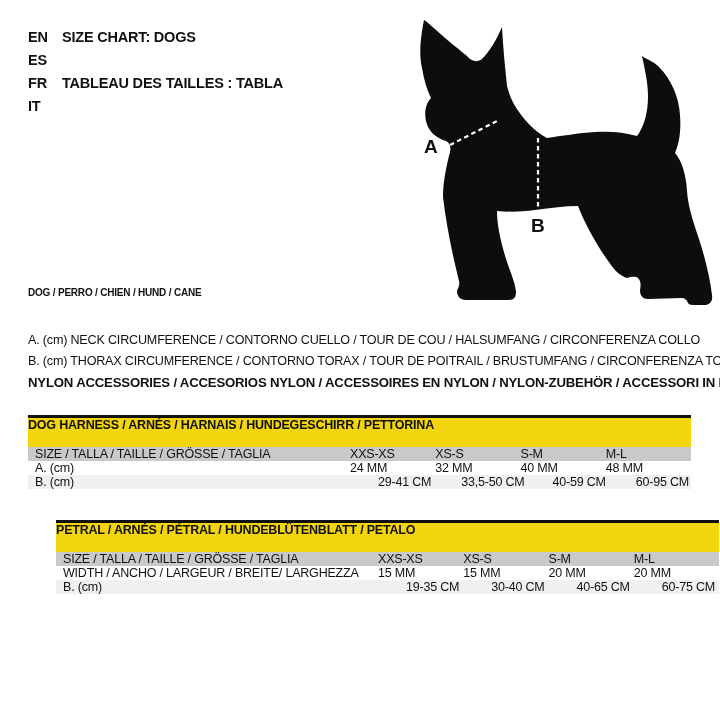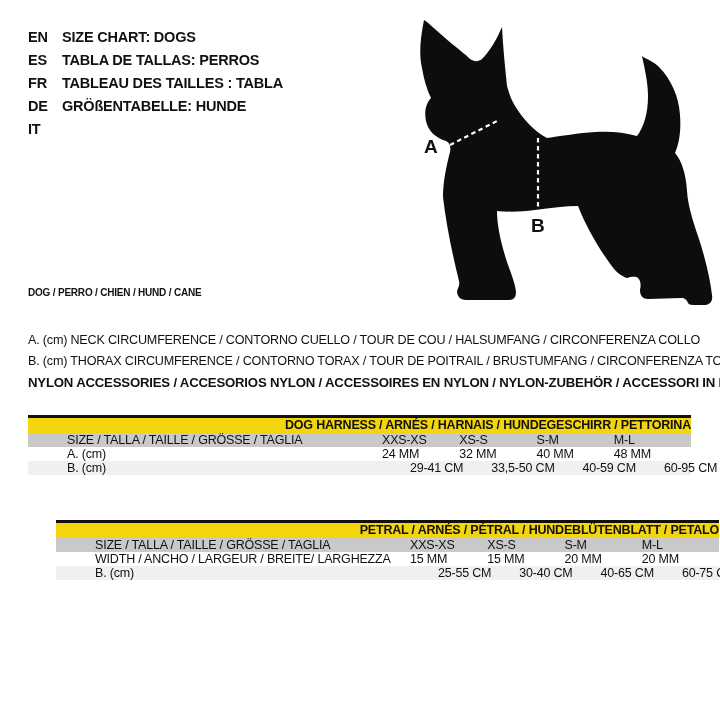--- a/index.html
+++ b/index.html
@@ -43,49 +43,44 @@
   .note-line{height:21px;line-height:21px;font-size:12.6px;font-weight:400;letter-spacing:-0.2px;white-space:nowrap;}
   .note-line.bold{font-weight:700;font-size:13.2px;}
 
   
   .size-table{left:28px;width:663px;}
   .size-table.t1{top:415px;}
   .size-table.t2{top:520px;margin-left:28px;}
   .table-title{
     border-top:3px solid var(--ink,#111);
     background:var(--accent-yellow,#F2D50C);
-    height:18px;line-height:14px;
-    text-align:right;font-size:12.5px;font-weight:700;letter-spacing:-0.2px;
+    height:32px;line-height:14px;
+    text-align:left;font-size:12.5px;font-weight:700;letter-spacing:-0.2px;
   }
-  .t-row{display:grid;grid-template-columns:322px 1fr 1fr 1fr 1fr;height:14px;line-height:14px;font-size:12.5px;letter-spacing:-0.2px;padding-left:32px;}
+  .t-row{display:grid;grid-template-columns:322px 1fr 1fr 1fr 1fr;height:14px;line-height:14px;font-size:12.5px;letter-spacing:-0.2px;}
   .t-row .cell-label{text-align:left;padding-left:7px;white-space:nowrap;}
   .t-row .cell-val{text-align:left;white-space:nowrap;}
   .row-size{background:var(--row-gray,#C9C9C9);}
   .row-mid{background:#ffffff;}
   .row-last{background:var(--row-light,#F0F0F0);gap:28px;}
 </style>
 </head>
 <body>
 
 <div class="abs lang-list">
   <div class="lang-row">
     <span class="lang-code">EN</span>
     <span class="lang-label">SIZE CHART: DOGS</span>
   </div>
   <div class="lang-row">
     <span class="lang-code">ES</span>
-    <span class="lang-label">TABLA DE TALLAS: PERROS</span>
   </div>
   <div class="lang-row">
     <span class="lang-code">FR</span>
     <span class="lang-label">TABLEAU DES TAILLES : TABLA</span>
-  </div>
-  <div class="lang-row">
-    <span class="lang-code">DE</span>
-    <span class="lang-label">GRÖßENTABELLE: HUNDE</span>
   </div>
   <div class="lang-row">
     <span class="lang-code">IT</span>
   </div>
 </div>
 
 <svg class="abs dog-svg" viewBox="0 0 720 720" xmlns="http://www.w3.org/2000/svg">
   <path class="dog-path" d="
     M424,20
     C420,40 419,55 422,68
@@ -181,18 +176,18 @@
   </div>
   <div class="t-row row-mid">
     <span class="cell-label">WIDTH / ANCHO / LARGEUR / BREITE/ LARGHEZZA</span>
     <span class="cell-val">15 MM</span>
     <span class="cell-val">15 MM</span>
     <span class="cell-val">20 MM</span>
     <span class="cell-val">20 MM</span>
   </div>
   <div class="t-row row-last">
     <span class="cell-label">B. (cm)</span>
-    <span class="cell-val">25-55 CM</span>
+    <span class="cell-val">19-35 CM</span>
     <span class="cell-val">30-40 CM</span>
     <span class="cell-val">40-65 CM</span>
     <span class="cell-val">60-75 CM</span>
   </div>
 </div>
 
 </body></html>

